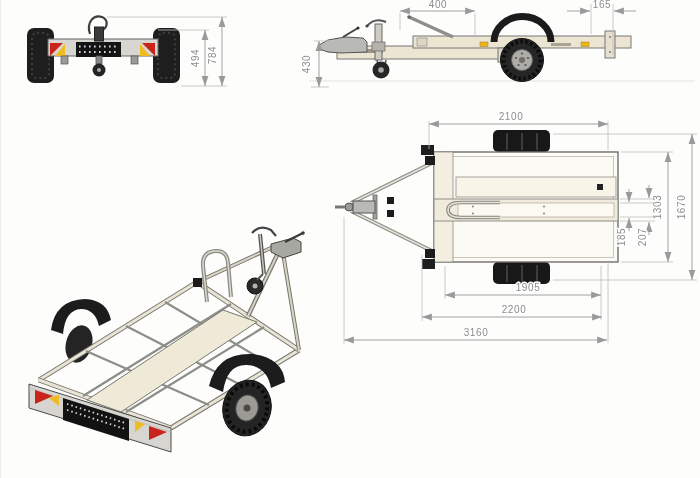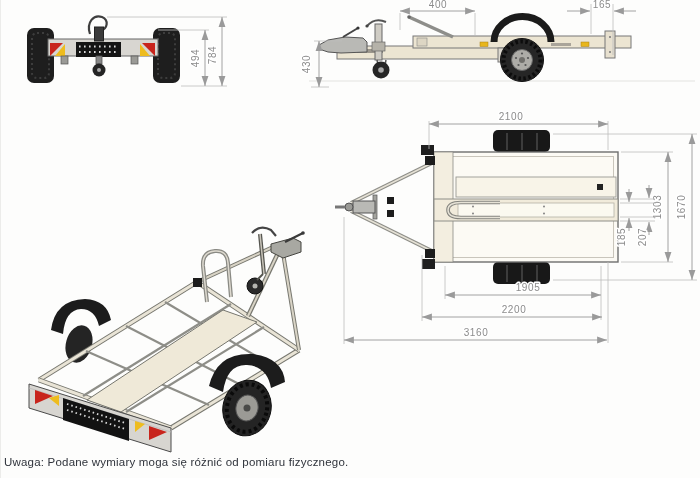--- a/index.html
+++ b/index.html
@@ -233,14 +233,13 @@
     <polygon points="62,398 128,419 128,441 62,420" fill="#121212"></polygon>
     <line x1="66" y1="404" x2="124" y2="423" stroke="#d9d9d9" stroke-width="1.8" stroke-dasharray="1.5 3"></line>
     <line x1="66" y1="410" x2="124" y2="429" stroke="#d9d9d9" stroke-width="1.8" stroke-dasharray="1.5 3"></line>
     <polygon points="34,390 52,396 34,404" fill="#c8241c"></polygon>
     <polygon points="48,398 58,395 58,406" fill="#eebc1e"></polygon>
     <polygon points="134,421 144,424 134,432" fill="#eebc1e"></polygon>
     <polygon points="148,426 166,432 148,440" fill="#c8241c"></polygon>
   </g>
 </svg>
 
-<div id="caption">Uwaga: Podane wymiary moga się różnić od pomiaru fizycznego.</div>
 </div>
 
 </body></html>

